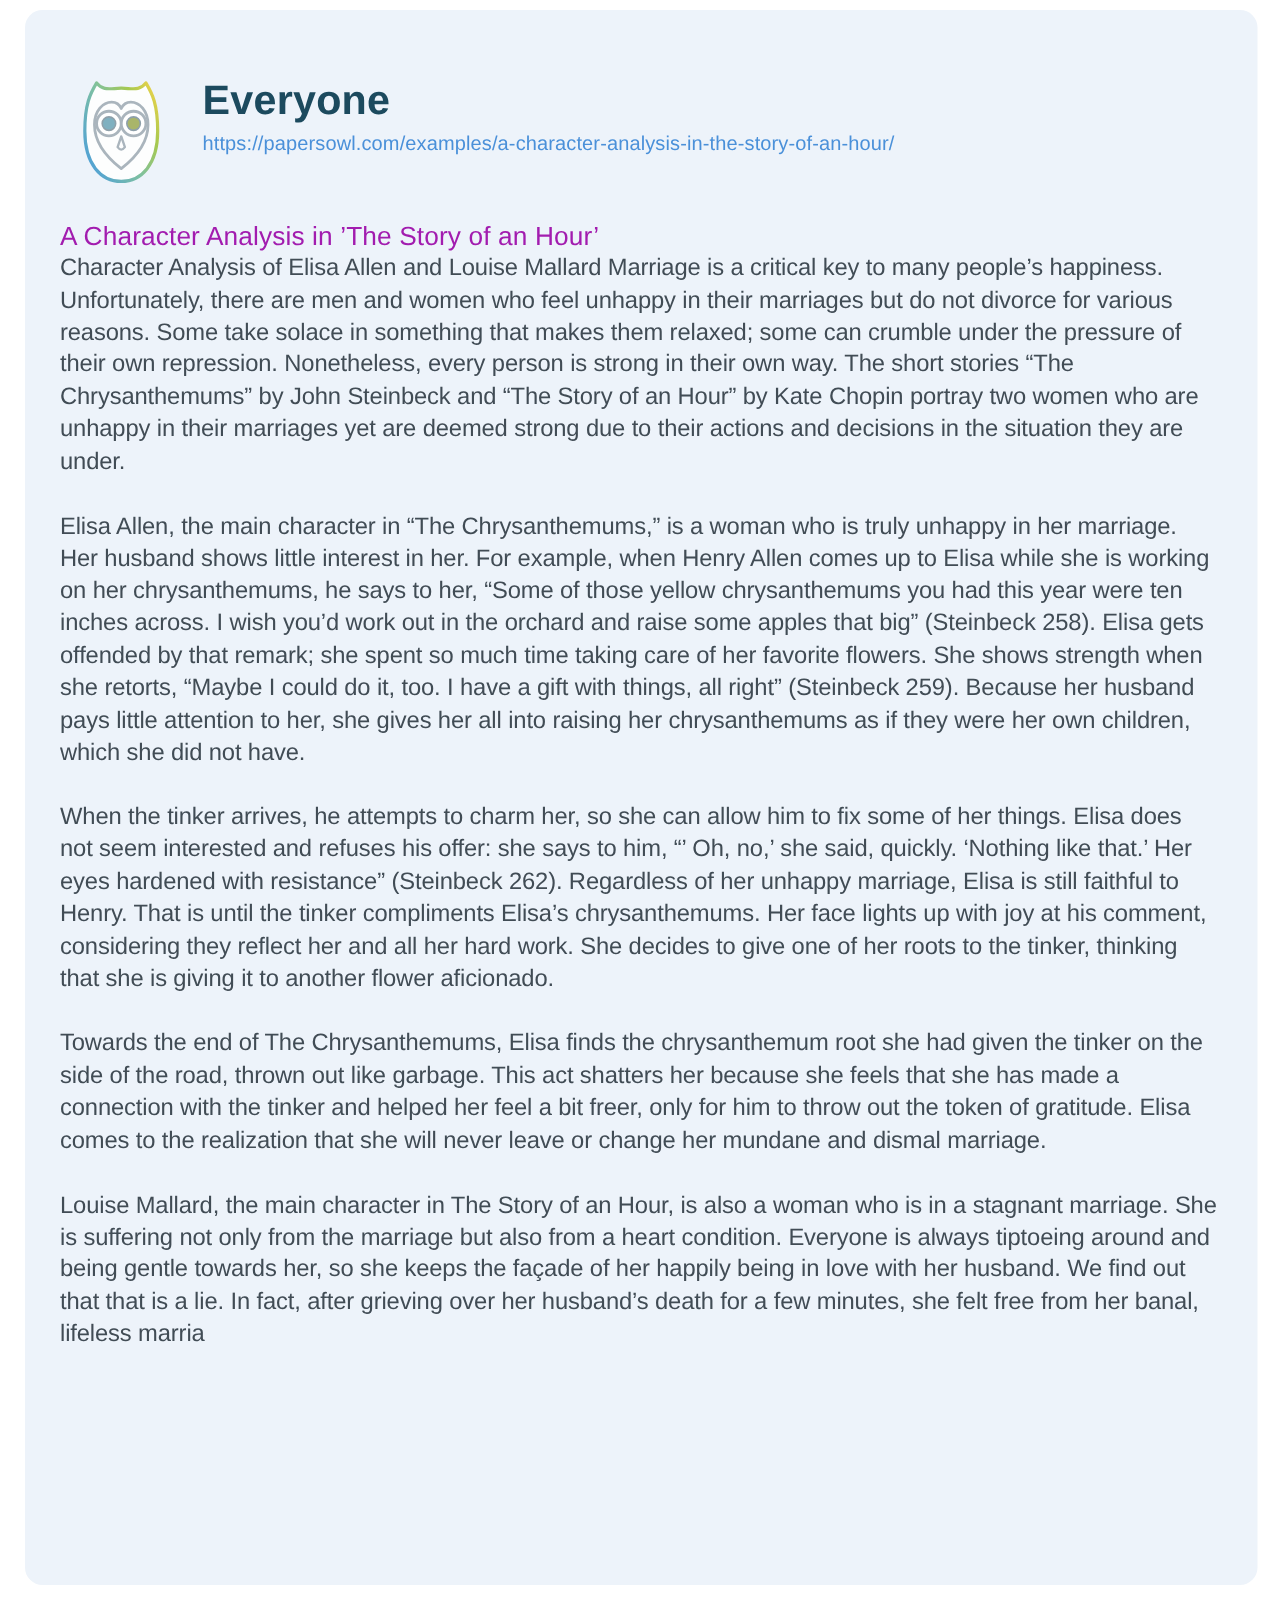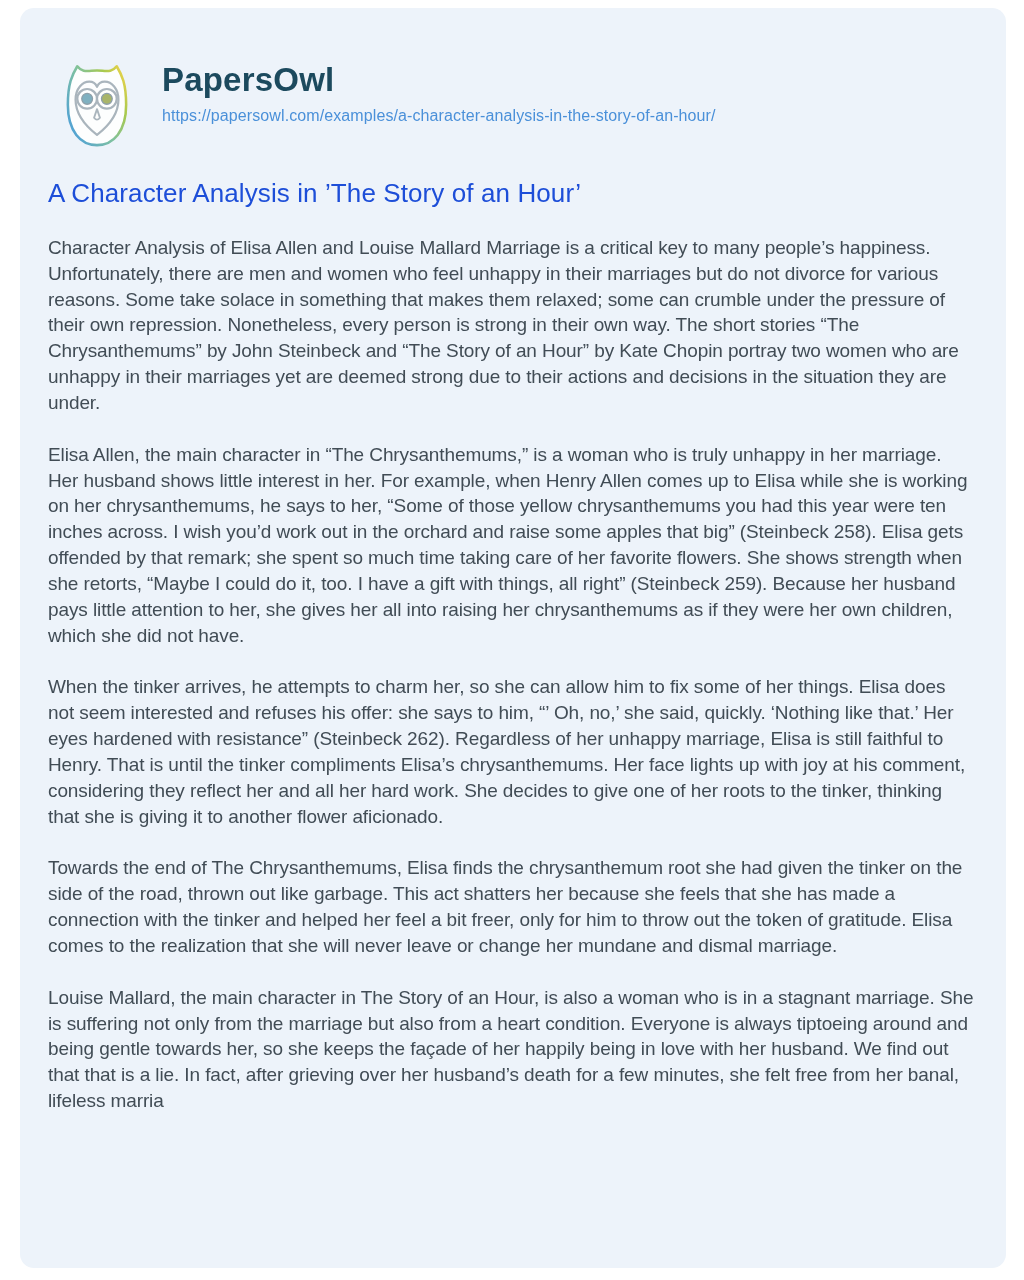--- a/index.html
+++ b/index.html
@@ -46,27 +46,26 @@
     color: #4a90d9;
     text-decoration: none;
     letter-spacing: 0.1px;
     cursor: pointer;
   }
   .article {
     padding: 0 28px 0 28px;
   }
   .article-title {
     margin-top: 26px;
-    font-size: 26px;
+    font-size: 21px;
     font-weight: 400;
-    color: #1d4ed8;
+    color: #a21caf;
     letter-spacing: 0.1px;
   }
   .article-body {
-    margin-top: 26px;
     width: 928px;
   }
   .article-body p {
     font-size: 19px;
     line-height: 1.36;
     color: #414c55;
     margin-bottom: 26px;
     letter-spacing: -0.1px;
   }
 </style>
@@ -94,21 +93,21 @@
         <circle cx="38.5" cy="50" r="11.5" fill="#ffffff" stroke="#aab5bd" stroke-width="2.6"></circle>
         <circle cx="38.5" cy="50" r="6.3" fill="#7fb0c0" stroke="#8ea0aa" stroke-width="1.5"></circle>
 
         <circle cx="61.5" cy="50" r="11.5" fill="#ffffff" stroke="#aab5bd" stroke-width="2.6"></circle>
         <circle cx="61.5" cy="50" r="6.3" fill="#a9b56a" stroke="#8ea0aa" stroke-width="1.5"></circle>
 
         <path d="M50,62 L46.6,72 Q50,76.5 53.4,72 Z" fill="none" stroke="#aab5bd" stroke-width="2.2" stroke-linejoin="round"></path>
       </svg>
     </div>
     <div class="brand-block">
-      <div class="brand-name">PapersOwl</div>
+      <div class="brand-name">Everyone</div>
       <span class="page-url">https://papersowl.com/examples/a-character-analysis-in-the-story-of-an-hour/</span>
     </div>
   </div>
 
   <div class="article">
     <h1 class="article-title">A Character Analysis in ’The Story of an Hour’</h1>
     <div class="article-body">
       <p>Character Analysis of Elisa Allen and Louise Mallard Marriage is a critical key to many people’s happiness. Unfortunately, there are men and women who feel unhappy in their marriages but do not divorce for various reasons. Some take solace in something that makes them relaxed; some can crumble under the pressure of their own repression. Nonetheless, every person is strong in their own way. The short stories “The Chrysanthemums” by John Steinbeck and “The Story of an Hour” by Kate Chopin portray two women who are unhappy in their marriages yet are deemed strong due to their actions and decisions in the situation they are under.</p>
       <p>Elisa Allen, the main character in “The Chrysanthemums,” is a woman who is truly unhappy in her marriage. Her husband shows little interest in her. For example, when Henry Allen comes up to Elisa while she is working on her chrysanthemums, he says to her, “Some of those yellow chrysanthemums you had this year were ten inches across. I wish you’d work out in the orchard and raise some apples that big” (Steinbeck 258). Elisa gets offended by that remark; she spent so much time taking care of her favorite flowers. She shows strength when she retorts, “Maybe I could do it, too. I have a gift with things, all right” (Steinbeck 259). Because her husband pays little attention to her, she gives her all into raising her chrysanthemums as if they were her own children, which she did not have.</p>
       <p>When the tinker arrives, he attempts to charm her, so she can allow him to fix some of her things. Elisa does not seem interested and refuses his offer: she says to him, “’ Oh, no,’ she said, quickly. ‘Nothing like that.’ Her eyes hardened with resistance” (Steinbeck 262). Regardless of her unhappy marriage, Elisa is still faithful to Henry. That is until the tinker compliments Elisa’s chrysanthemums. Her face lights up with joy at his comment, considering they reflect her and all her hard work. She decides to give one of her roots to the tinker, thinking that she is giving it to another flower aficionado.</p>

